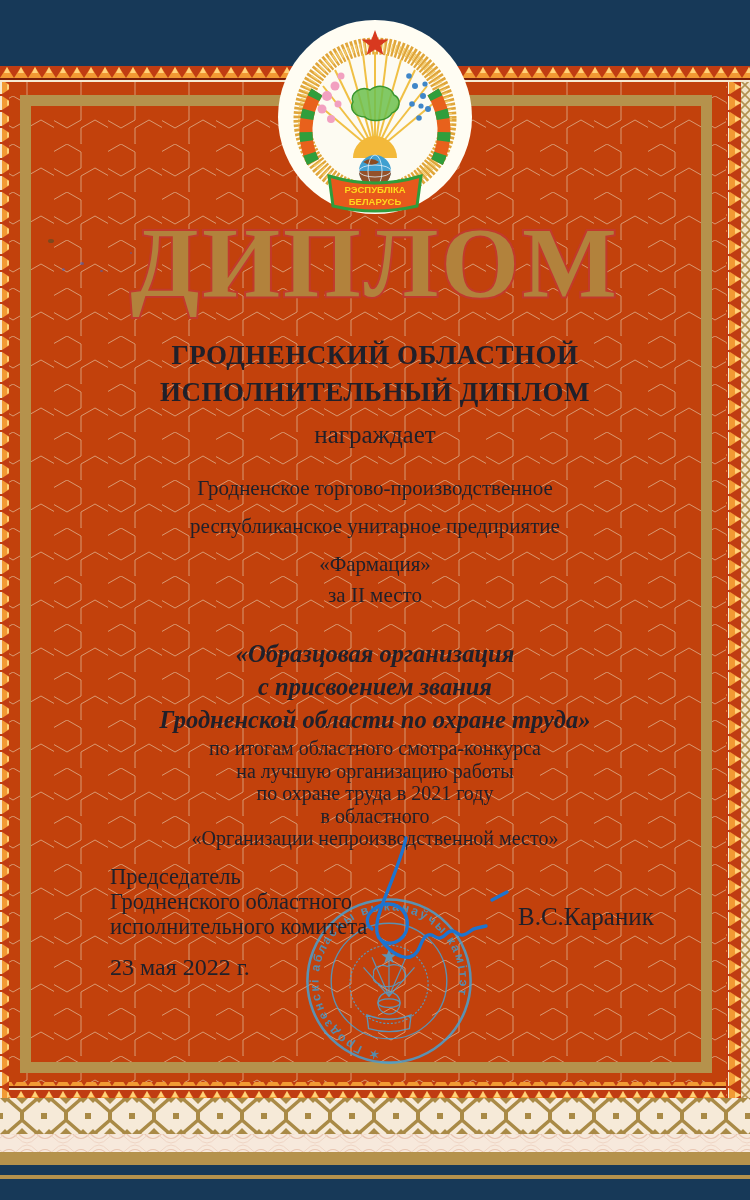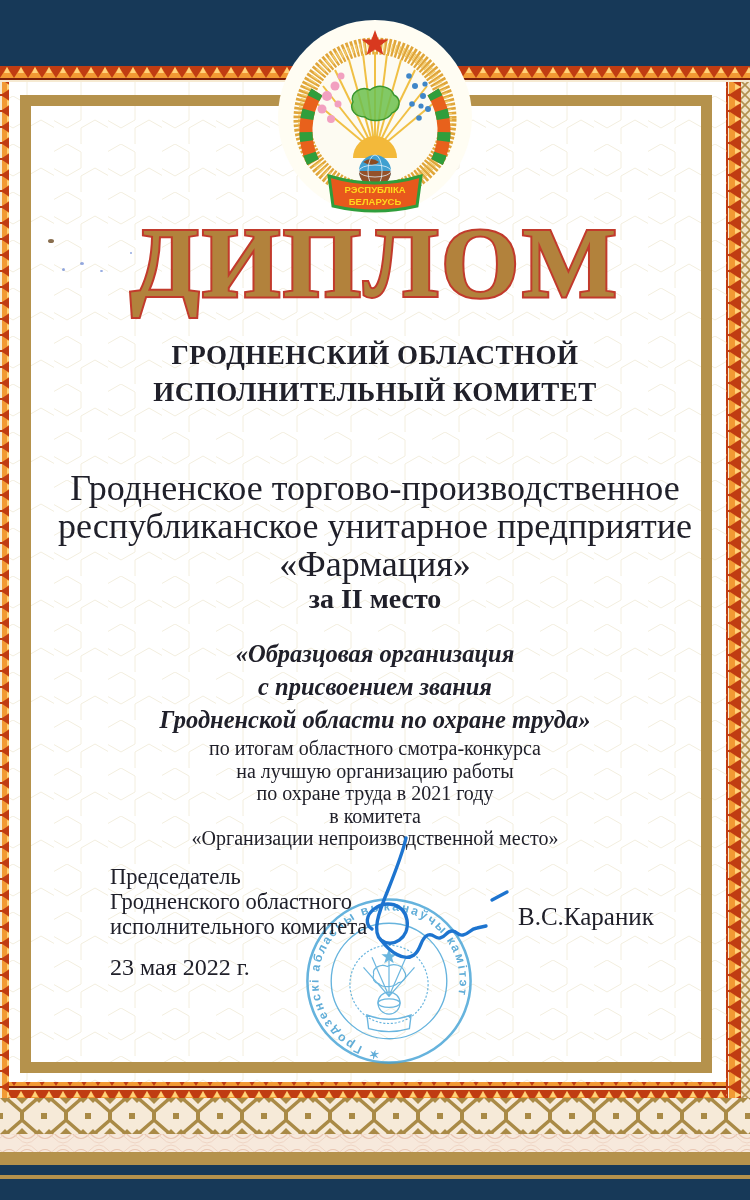--- a/index.html
+++ b/index.html
@@ -1,37 +1,37 @@
 <!DOCTYPE html>
 <html><head>
 <meta charset="utf-8">
 <style>
   html,body{margin:0;padding:0;background:#888;}
   .page{
     position:relative;width:750px;height:1200px;margin:0 auto;
-    background:#ffffff;overflow:hidden;
+    background:#c2410c;overflow:hidden;
     font-family:"Liberation Serif", serif;color:#20202a;
   }
   .abs{position:absolute;}
   
   .band-navy-top{left:0;top:0;width:750px;height:66px;background:#173958;}
   .band-navy-bottom{left:0;top:1165px;width:750px;height:35px;background:#173958;}
   .gold-line-bottom{left:0;top:1175px;width:750px;height:4px;background:#b5924c;}
   .tan-band-bottom{left:0;top:1152px;width:750px;height:13px;background:#b5924c;}
   .frame{
     left:20px;top:95px;width:670px;height:956px;
     border:11px solid #b5924c;background:transparent;
   }
   
   .center{left:40px;width:670px;text-align:center;}
   .title-svg{left:75px;top:196px;width:600px;height:125px;}
   .issuer{top:337px;font-weight:bold;font-size:27px;line-height:37px;letter-spacing:.5px;}
   .action{top:421px;font-size:25px;}
-  .recipient{top:469px;font-size:36px;line-height:38px;}
-  .award{top:583px;font-weight:bold;font-size:28px;}
+  .recipient{top:469px;font-size:21px;line-height:38px;}
+  .award{top:583px;font-weight:normal;font-size:21px;}
   .honor{top:637px;font-weight:bold;font-style:italic;font-size:24.5px;line-height:33px;}
   .basis{top:737px;font-size:20px;line-height:22.5px;}
   .signer{left:110px;top:864px;font-size:22.5px;line-height:25px;text-align:left;}
   .signer-name{left:518px;top:903px;font-size:25px;}
   .date{left:110px;top:954px;font-size:24px;}
   .speck{border-radius:50%;background:#3d62c8;opacity:.55;}
   .speck-brown{border-radius:50%;background:#6b4a22;opacity:.8;}
 </style>
 </head>
 <body>
@@ -173,43 +173,44 @@
   </svg>
 
   <div class="abs speck-brown" style="left:48px;top:239px;width:6px;height:4px"></div>
   <div class="abs speck" style="left:80px;top:262px;width:4px;height:3px"></div>
   <div class="abs speck" style="left:62px;top:268px;width:3px;height:3px"></div>
   <div class="abs speck" style="left:100px;top:270px;width:3px;height:2px"></div>
   <div class="abs speck" style="left:130px;top:252px;width:2px;height:2px"></div>
 
   <div class="abs center issuer">
     <div>ГРОДНЕНСКИЙ ОБЛАСТНОЙ</div>
-    <div>ИСПОЛНИТЕЛЬНЫЙ КОМИТЕТ</div>
-  </div>
-
+    <div>ИСПОЛНИТЕЛЬНЫЙ ДИПЛОМ</div>
+  </div>
+
+  <div class="abs center action">награждает</div>
 
   <div class="abs center recipient">
     <div>Гродненское торгово-производственное</div>
     <div>республиканское унитарное предприятие</div>
     <div>«Фармация»</div>
   </div>
 
   <div class="abs center award">за II место</div>
 
   <div class="abs center honor">
     <div>«Образцовая организация</div>
     <div>с присвоением звания</div>
     <div>Гродненской области по охране труда»</div>
   </div>
 
   <div class="abs center basis">
     <div>по итогам областного смотра-конкурса</div>
     <div>на лучшую организацию работы</div>
     <div>по охране труда в 2021 году</div>
-    <div>в комитета</div>
+    <div>в областного</div>
     <div>«Организации непроизводственной место»</div>
   </div>
 
   <svg class="abs" style="left:300px;top:896px;opacity:.82" width="178" height="170" viewBox="0 0 200 200">
     <defs>
       <path id="stampCircle" d="M 100,183 A 83 83 0 1 1 100.01,183"></path>
     </defs>
     <circle cx="100" cy="100" r="96" fill="none" stroke="#45a3d6" stroke-width="3"></circle>
     <circle cx="100" cy="100" r="68" fill="none" stroke="#45a3d6" stroke-width="1.6"></circle>
     <text font-family="Liberation Sans, sans-serif" font-size="14.5" font-weight="bold" fill="#3f9cd0" letter-spacing="2.5">

